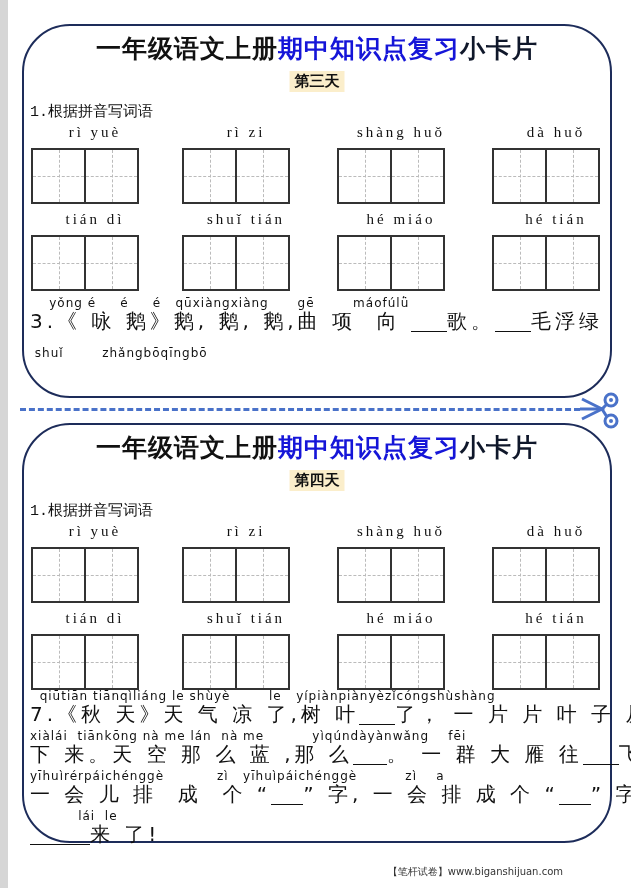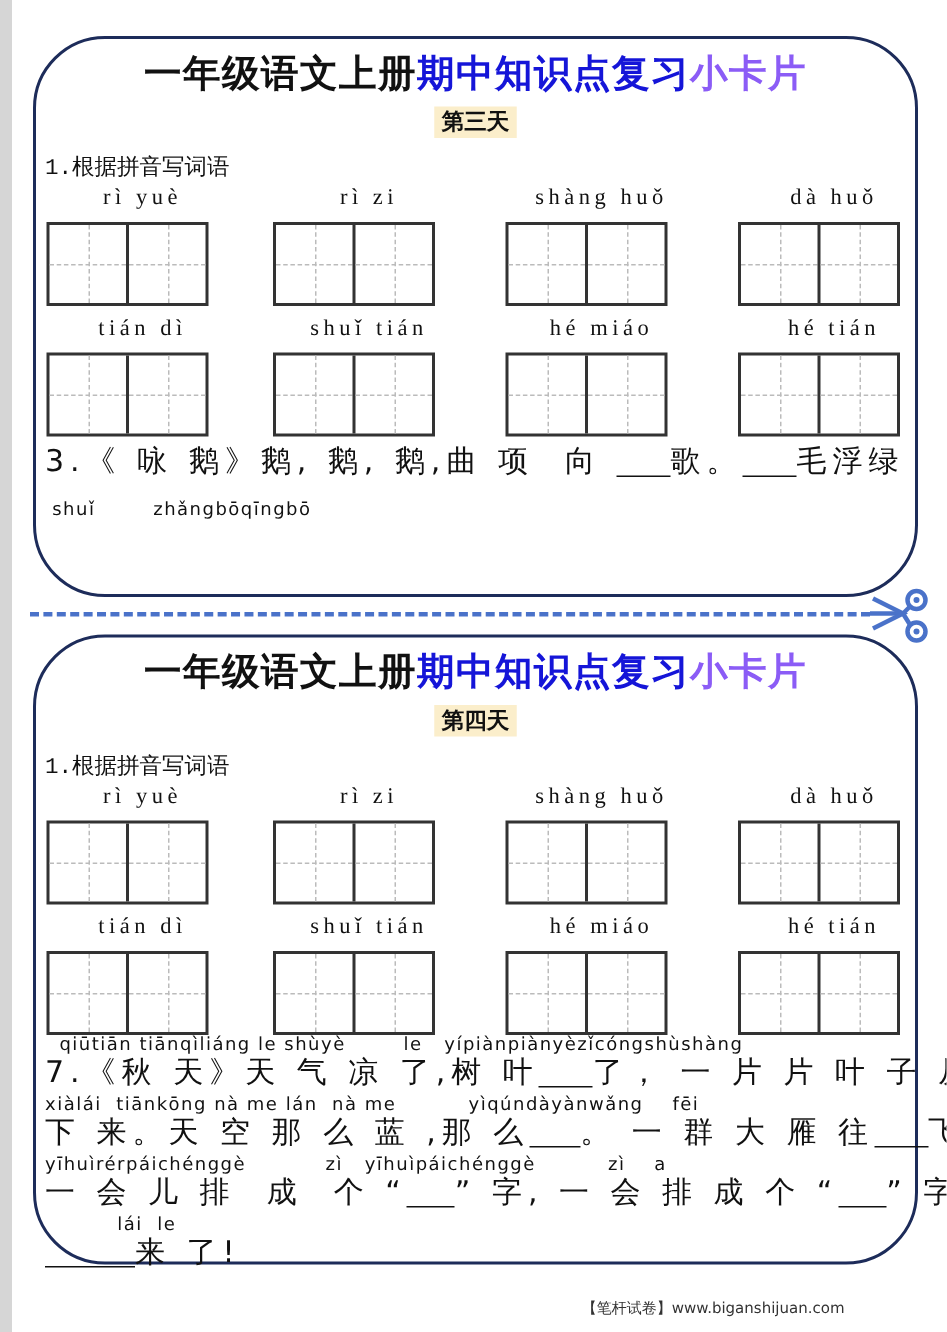--- a/index.html
+++ b/index.html
@@ -23,21 +23,21 @@
   .card1 { top: 24px; height: 122px; height: 374px; }
   .card2 { top: 423px; height: 420px; }
   .title {
     position: absolute; left: 0; right: 0; top: 6px;
     text-align: center; font-size: 25px; font-weight: bold;
     letter-spacing: 1px;
     font-family: "DejaVu Sans", sans-serif;
   }
   .title .black { color: #111; }
   .title .blue { color: #1515d8; }
-  .title .red { color: #8b5cf6; }
+  .title .red { color: #0f172a; }
   .day {
     position: absolute; left: 50%; transform: translateX(-50%);
     top: 45px; background: #fbeecb; padding: 1px 5px;
     font-size: 15px; font-weight: bold;
     font-family: "DejaVu Sans", sans-serif;
   }
   .q1 {
     position: absolute; left: 6px; top: 76px; font-size: 15px;
     font-family: Liberation Mono, monospace;
   }
@@ -156,20 +156,21 @@
     <div class="pair" style="left:468px">
         <div class="pinyin">hé  tián</div>
         <div class="boxes">
           <div class="box"></div>
           <div class="box"></div>
         </div>
       </div>
   </div>
 
   <div class="poem" style="top:270px">
+    <div class="py-line">    yǒng é     é     é   qūxiàngxiàng      gē        máofúlǜ</div>
     <div class="hz-line"><span>3.《 咏 鹅》鹅, 鹅, 鹅,曲 项  向 </span><span class="blank" style="width:36px"></span><span>歌。</span><span class="blank" style="width:36px"></span><span>毛浮绿</span></div>
     <div style="height:14px"></div>
     <div class="py-line"> shuǐ        zhǎngbōqīngbō</div>
   </div>
 </div>
 
 <div class="cutline"></div>
 <svg class="scissors" viewBox="0 0 44 40">
   <g fill="none" stroke="#4a72c9" stroke-width="3">
     <line x1="2" y1="18" x2="26" y2="18"></line>

